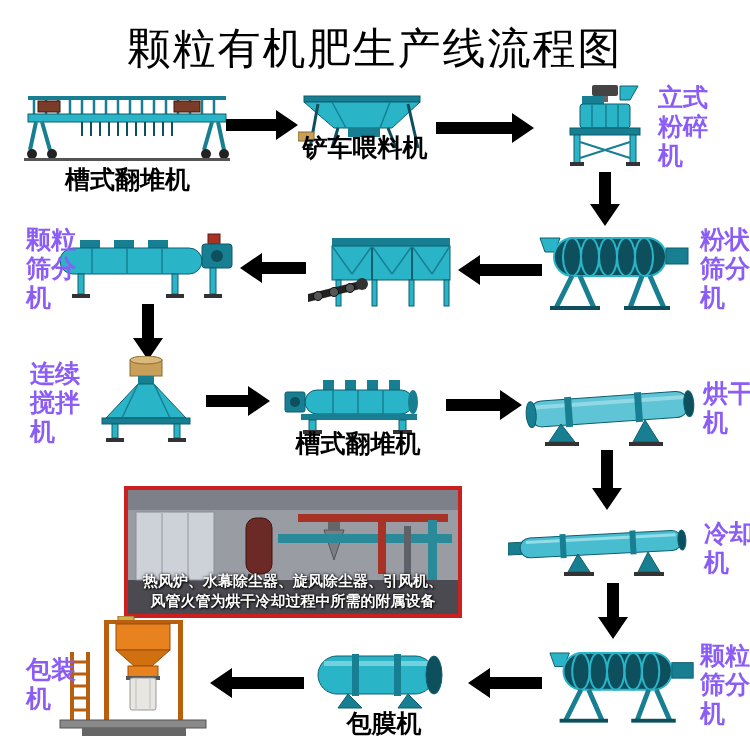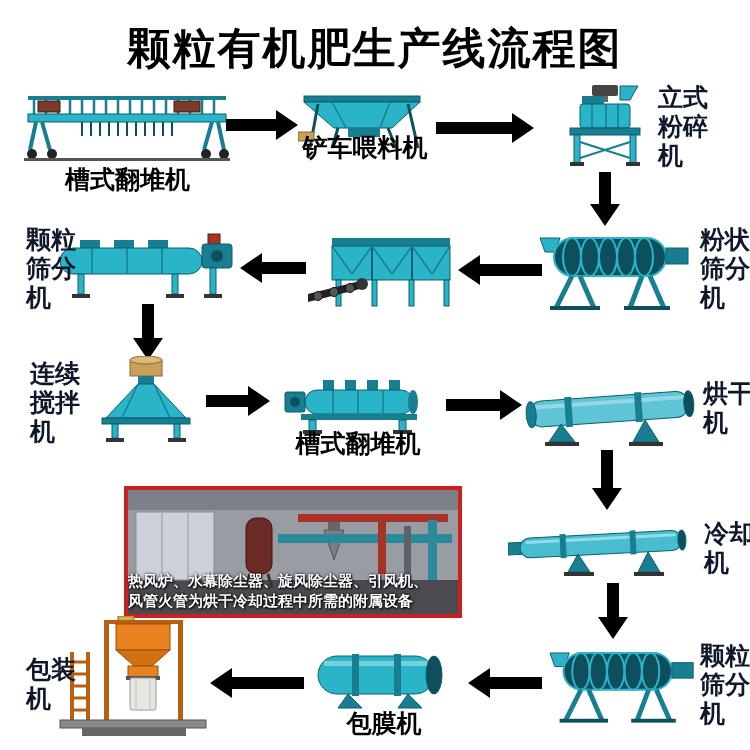--- a/index.html
+++ b/index.html
@@ -1,28 +1,28 @@
 <!DOCTYPE html>
 <html><head>
 <meta charset="utf-8">
 <style>
   html,body{margin:0;padding:0;background:#fff;}
   .canvas{position:relative;width:750px;height:750px;background:#ffffff;overflow:hidden;
           font-family:"DejaVu Sans","Liberation Sans",sans-serif;}
   .title{position:absolute;top:20px;left:0;width:750px;text-align:center;
-         font-size:43px;font-weight:bold;color:#000;letter-spacing:2px;}
+         font-size:43px;font-weight:normal;color:#000;letter-spacing:2px;}
   .m{position:absolute;}
   .lbl{position:absolute;font-size:25px;font-weight:bold;color:#000;text-align:center;line-height:1.12;}
-  .vlbl{position:absolute;font-size:25px;font-weight:bold;color:#0f172a;width:52px;
+  .vlbl{position:absolute;font-size:25px;font-weight:bold;color:#8b5cf6;width:52px;
         word-break:break-all;line-height:1.15;text-align:left;}
   .arrow{position:absolute;}
   .photo{position:absolute;left:124px;top:486px;width:338px;height:132px;
          border:4px solid #cc2020;box-sizing:border-box;background:linear-gradient(#8a8c94,#55555c 60%,#3a3a40);}
   .photo svg{position:absolute;left:0;top:0;}
-  .caption{position:absolute;left:0;bottom:3px;width:100%;color:#fff;
+  .caption{position:absolute;left:0;bottom:3px;width:100%;text-align:center;color:#fff;
            font-size:15px;font-weight:bold;line-height:1.3;
            text-shadow:0 0 3px #000,1px 1px 2px #000;}
 </style>
 </head>
 <body>
 
 <div class="canvas">
 
   <div class="title">颗粒有机肥生产线流程图</div>
 

